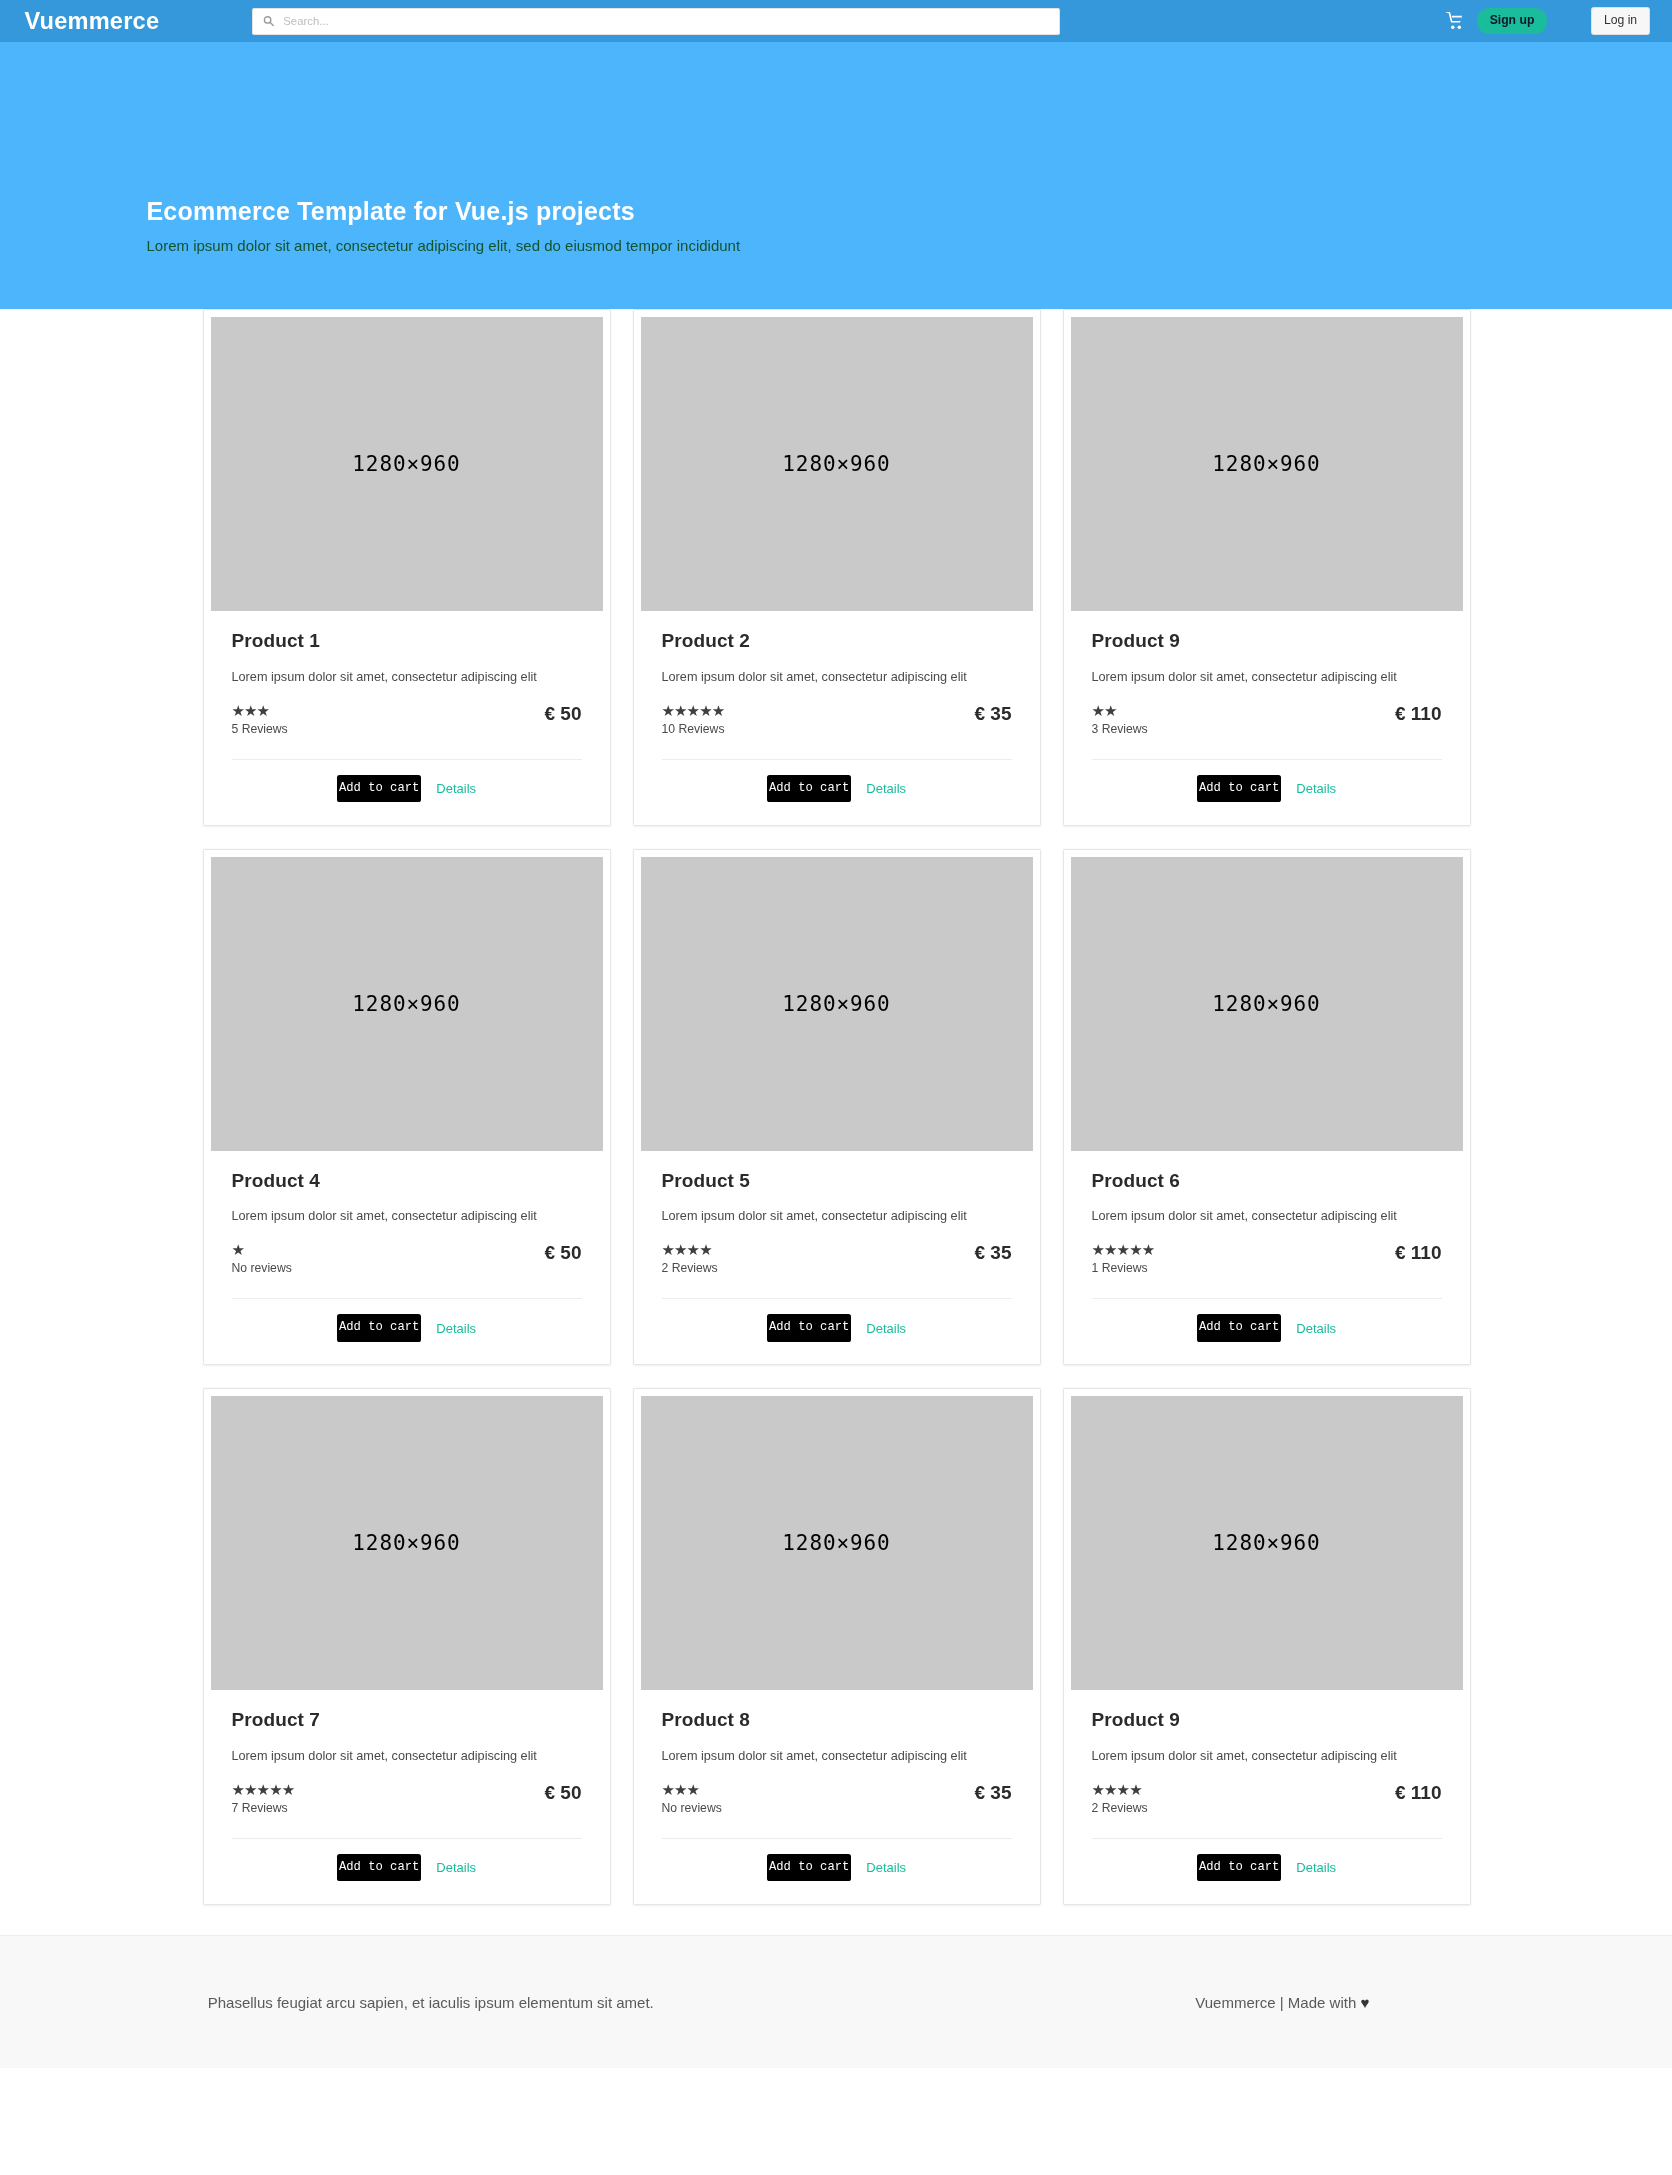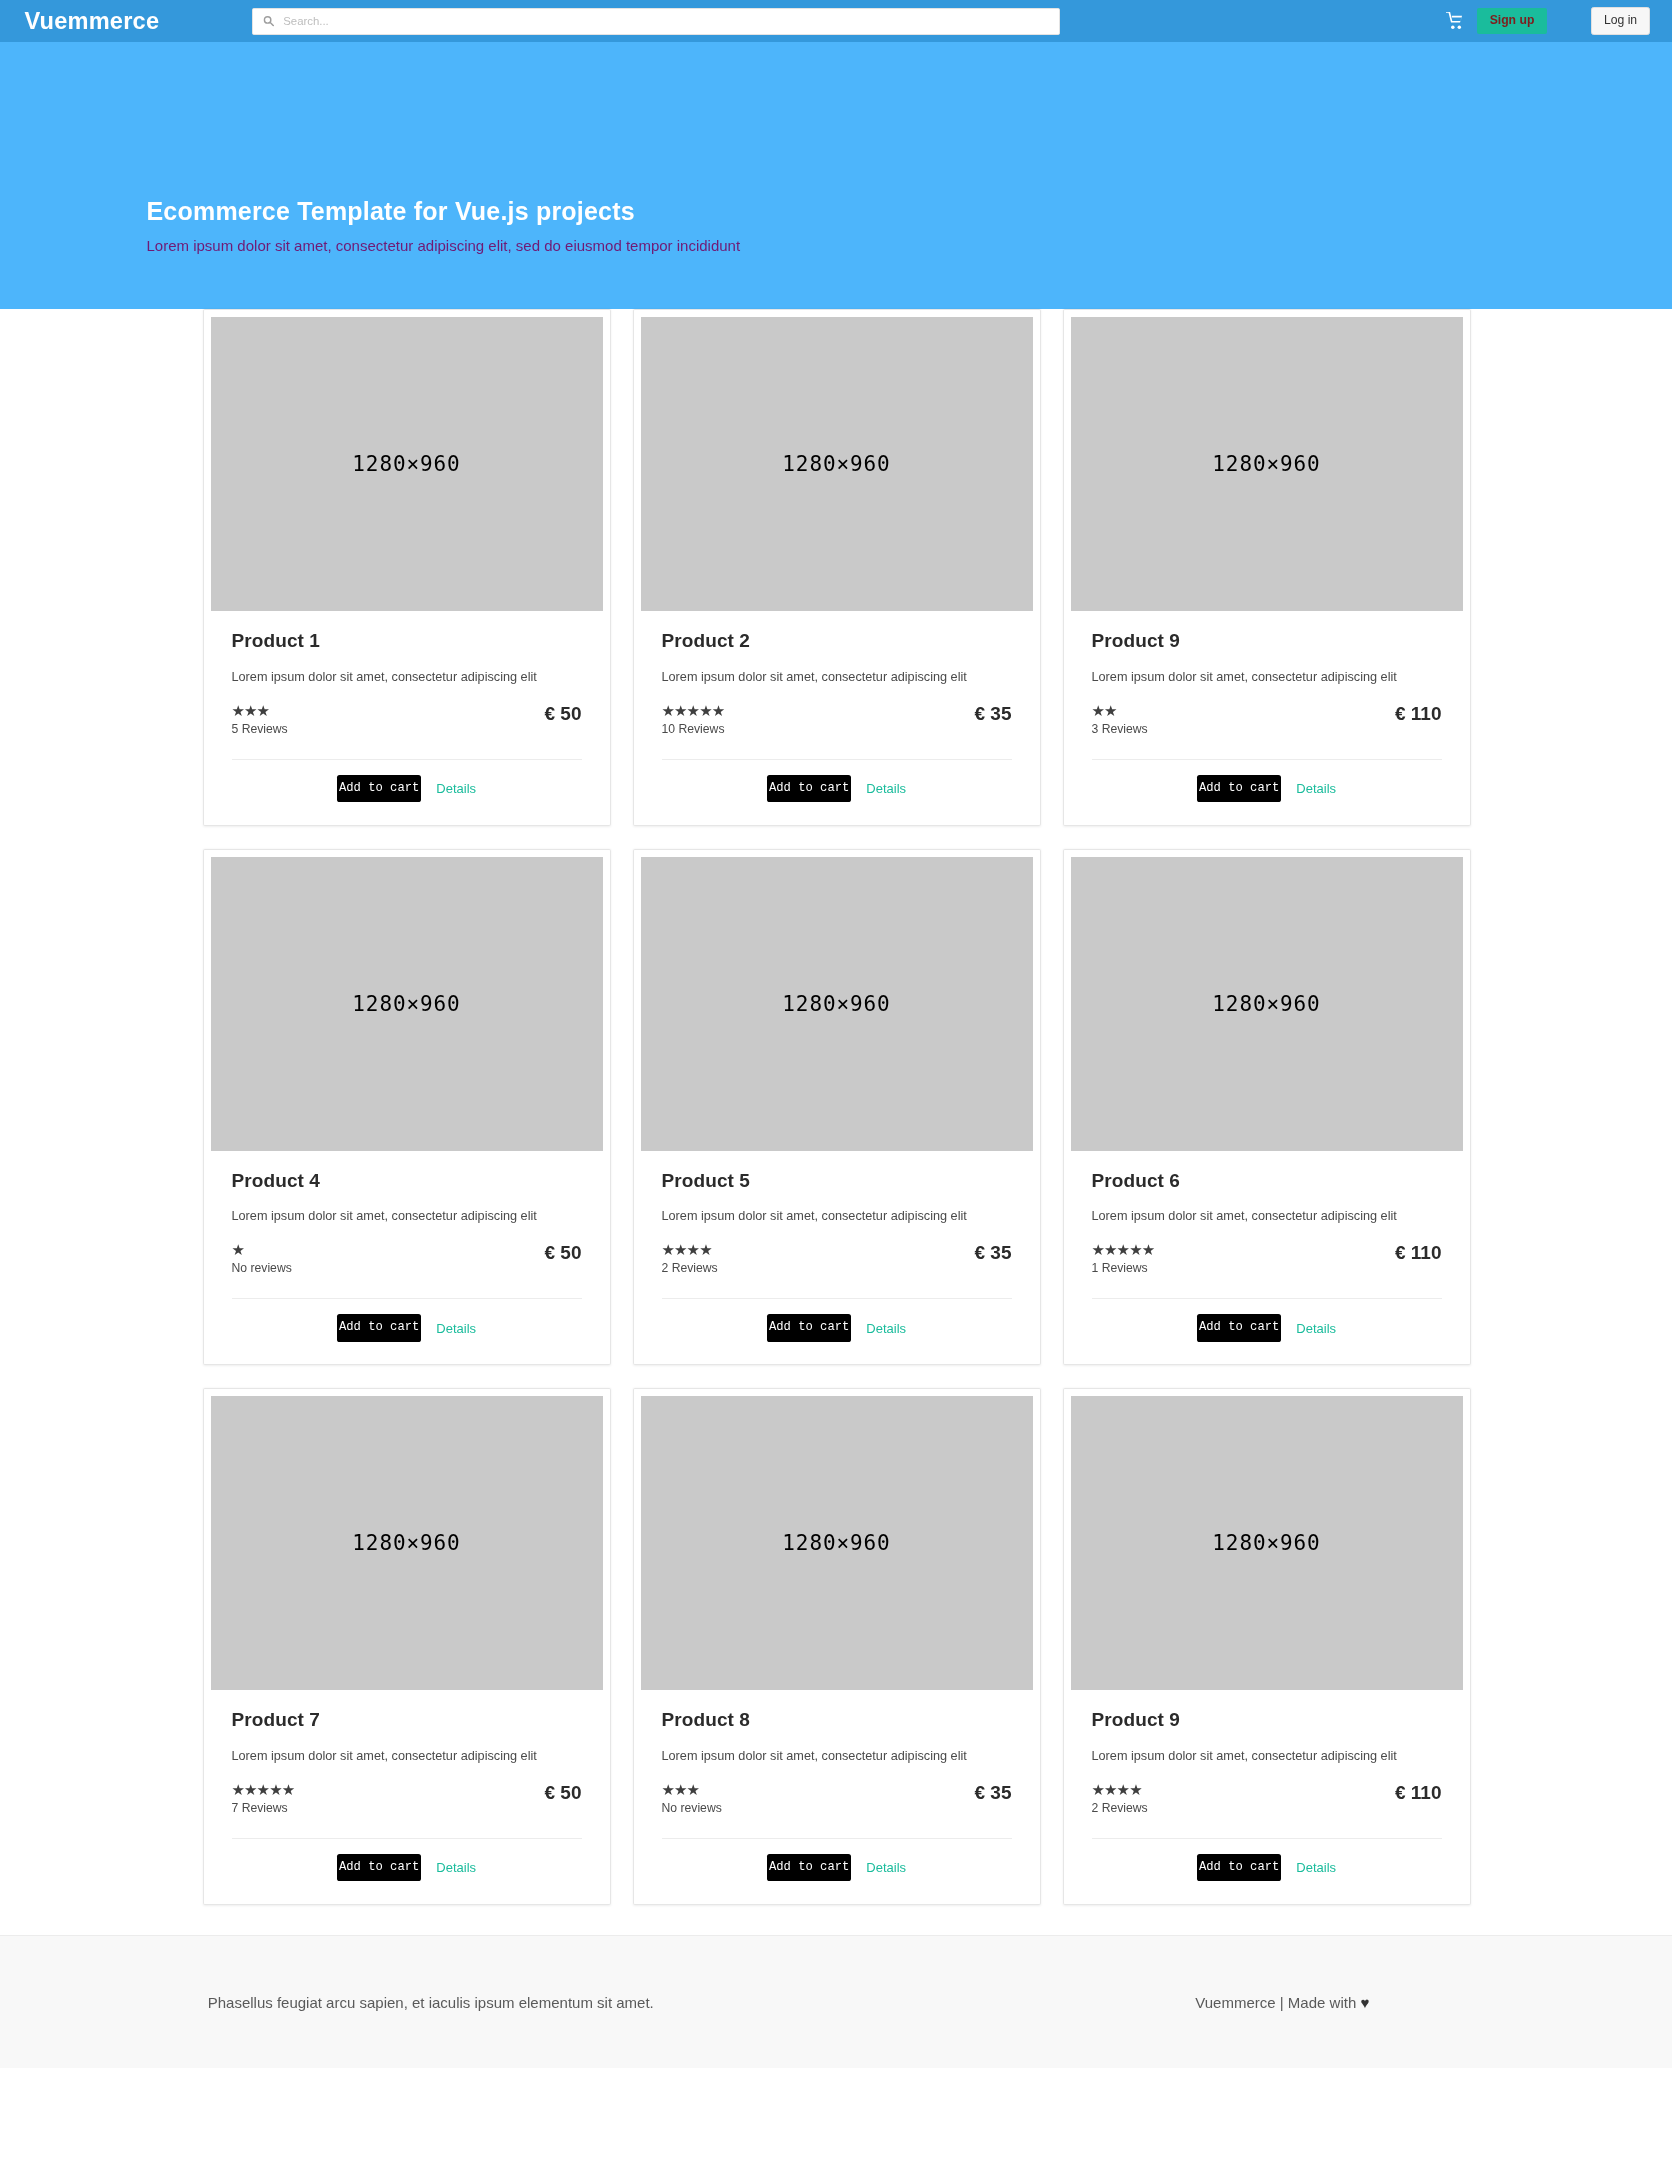--- a/index.html
+++ b/index.html
@@ -60,23 +60,23 @@
   }
   .nav-right {
     margin-left: auto;
     display: flex;
     align-items: center;
     gap: 12.2px;
   }
   .cart-icon { color: #ffffff; width: 19px; height: 17.5px; display: block; }
   .btn-signup {
     background: #1abc9c;
-    color: #7f1d1d;
+    color: #0f172a;
     border: none;
-    border-radius: 2px;
+    border-radius: 12px;
     font-size: 12.2px;
     font-weight: bold;
     font-family: "Liberation Sans", sans-serif;
     padding: 6.1px 12.2px;
     cursor: pointer;
     line-height: 1.1;
   }
   .btn-login {
     background: #f7f7f7;
     color: #333333;
@@ -103,21 +103,21 @@
     padding: 0 26px;
   }
   .hero-title {
     color: #ffffff;
     font-size: 25px;
     font-weight: bold;
     padding-top: 155px;
     letter-spacing: 0.2px;
   }
   .hero-sub {
-    color: #701a75;
+    color: #14532d;
     font-size: 15px;
     margin-top: 11.4px;
     font-weight: normal;
   }
 
   
   .grid-area {
     background: #ffffff;
     position: relative;
     margin-top: -42px;

